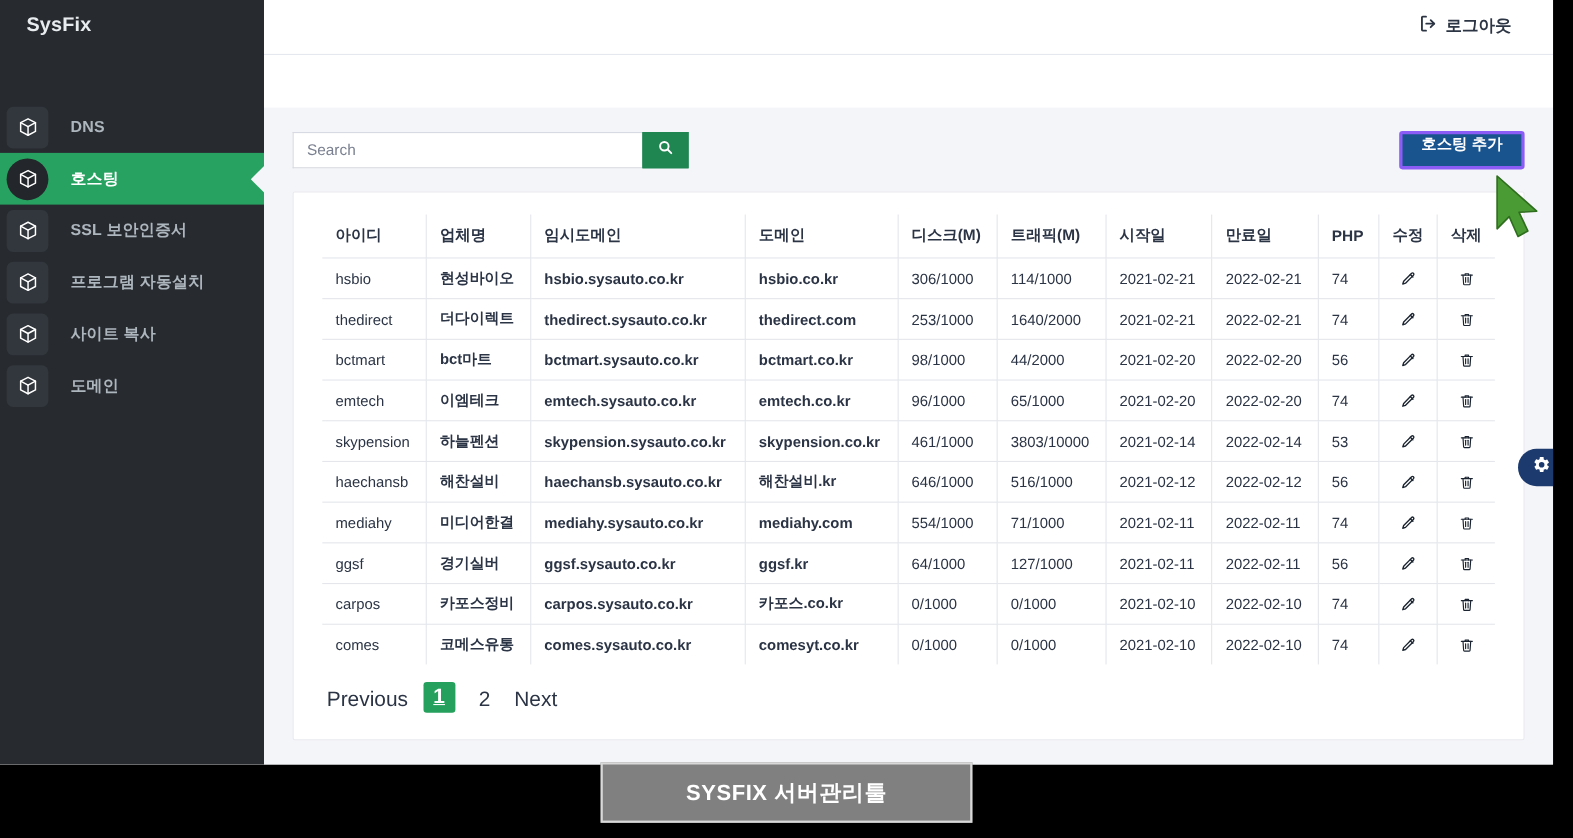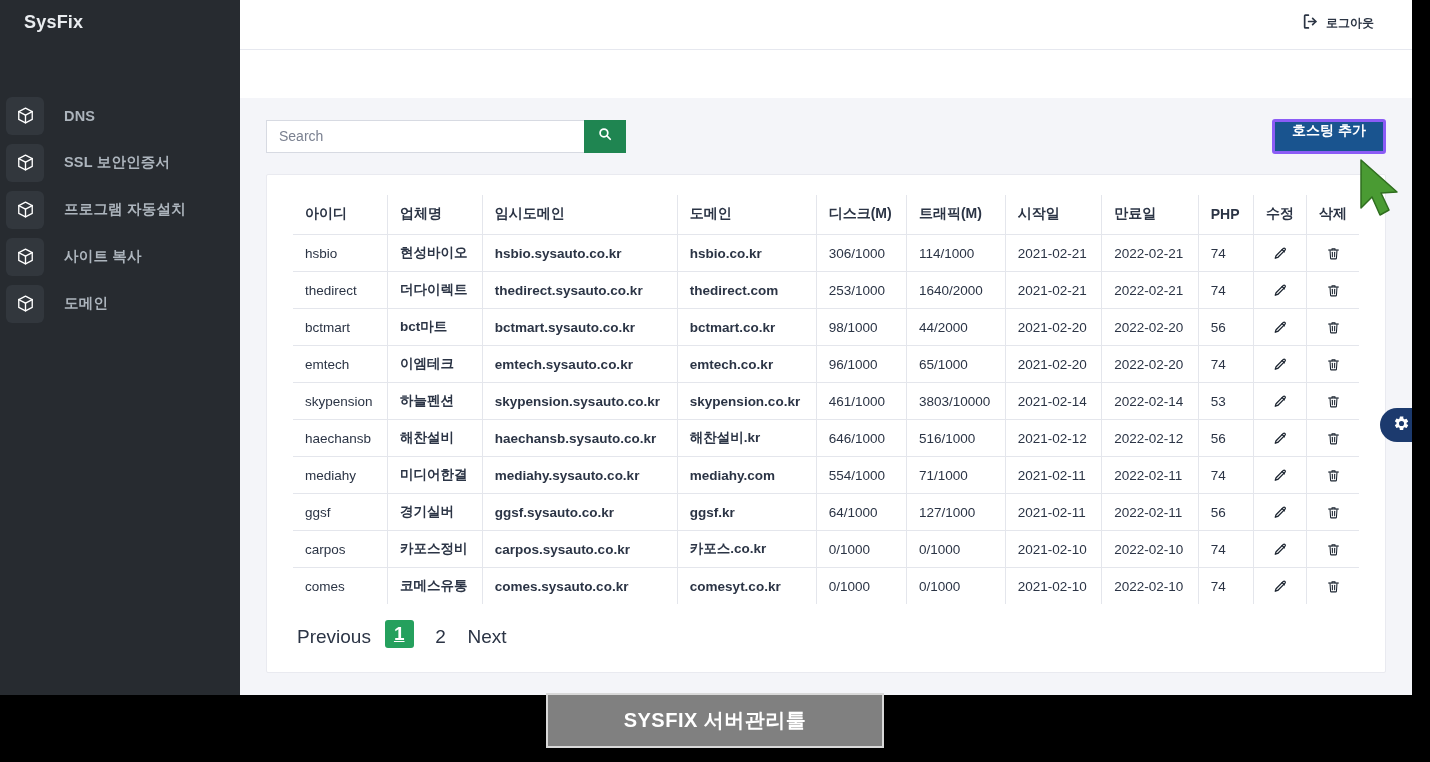--- a/index.html
+++ b/index.html
@@ -95,21 +95,21 @@
     position: relative;
     height: 50px;
     background: #ffffff;
     border-bottom: 1px solid #e6e8ef;
   }
   #logout {
     position: absolute;
     right: 38px; top: 13px;
     display: flex; align-items: center; gap: 7px;
     color: #2c3544;
-    font-size: 12px;
+    font-size: 15px;
     font-weight: bold;
     cursor: pointer;
   }
   #subbar { height: 48px; background: #ffffff; }
 
   #content {
     position: relative;
     height: 597px;
     background: #f4f5f9;
     padding: 0 26px;
@@ -272,20 +272,30 @@
       <nav id="nav">
           <div class="nav-item">
             <span class="ico">
               <svg width="19" height="19" viewBox="0 0 24 24" fill="none" stroke="#ffffff" stroke-width="1.7" stroke-linejoin="round" stroke-linecap="round">
                 <path d="M12 2.6 20.5 7v10L12 21.4 3.5 17V7z"></path>
                 <path d="M3.5 7 12 11.6 20.5 7"></path>
                 <path d="M12 11.6V21.4"></path>
               </svg>
             </span>
             <span class="lbl">DNS</span>
+          </div>
+          <div class="nav-item active">
+            <span class="ico">
+              <svg width="19" height="19" viewBox="0 0 24 24" fill="none" stroke="#ffffff" stroke-width="1.7" stroke-linejoin="round" stroke-linecap="round">
+                <path d="M12 2.6 20.5 7v10L12 21.4 3.5 17V7z"></path>
+                <path d="M3.5 7 12 11.6 20.5 7"></path>
+                <path d="M12 11.6V21.4"></path>
+              </svg>
+            </span>
+            <span class="lbl">호스팅</span>
           </div>
           <div class="nav-item">
             <span class="ico">
               <svg width="19" height="19" viewBox="0 0 24 24" fill="none" stroke="#ffffff" stroke-width="1.7" stroke-linejoin="round" stroke-linecap="round">
                 <path d="M12 2.6 20.5 7v10L12 21.4 3.5 17V7z"></path>
                 <path d="M3.5 7 12 11.6 20.5 7"></path>
                 <path d="M12 11.6V21.4"></path>
               </svg>
             </span>
             <span class="lbl">SSL 보안인증서</span>

